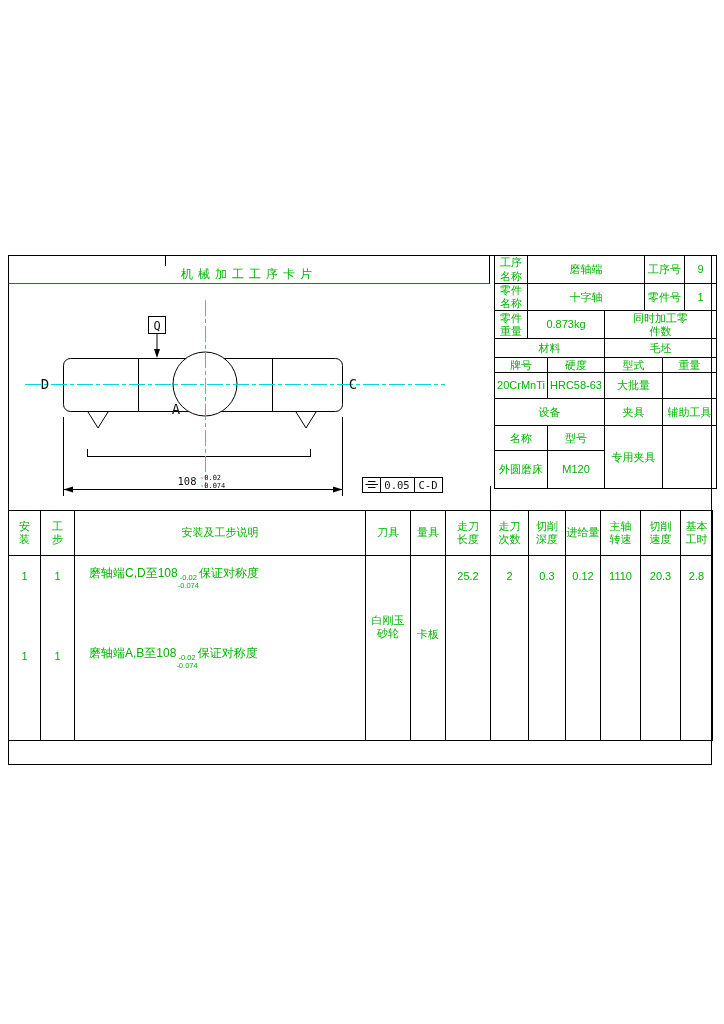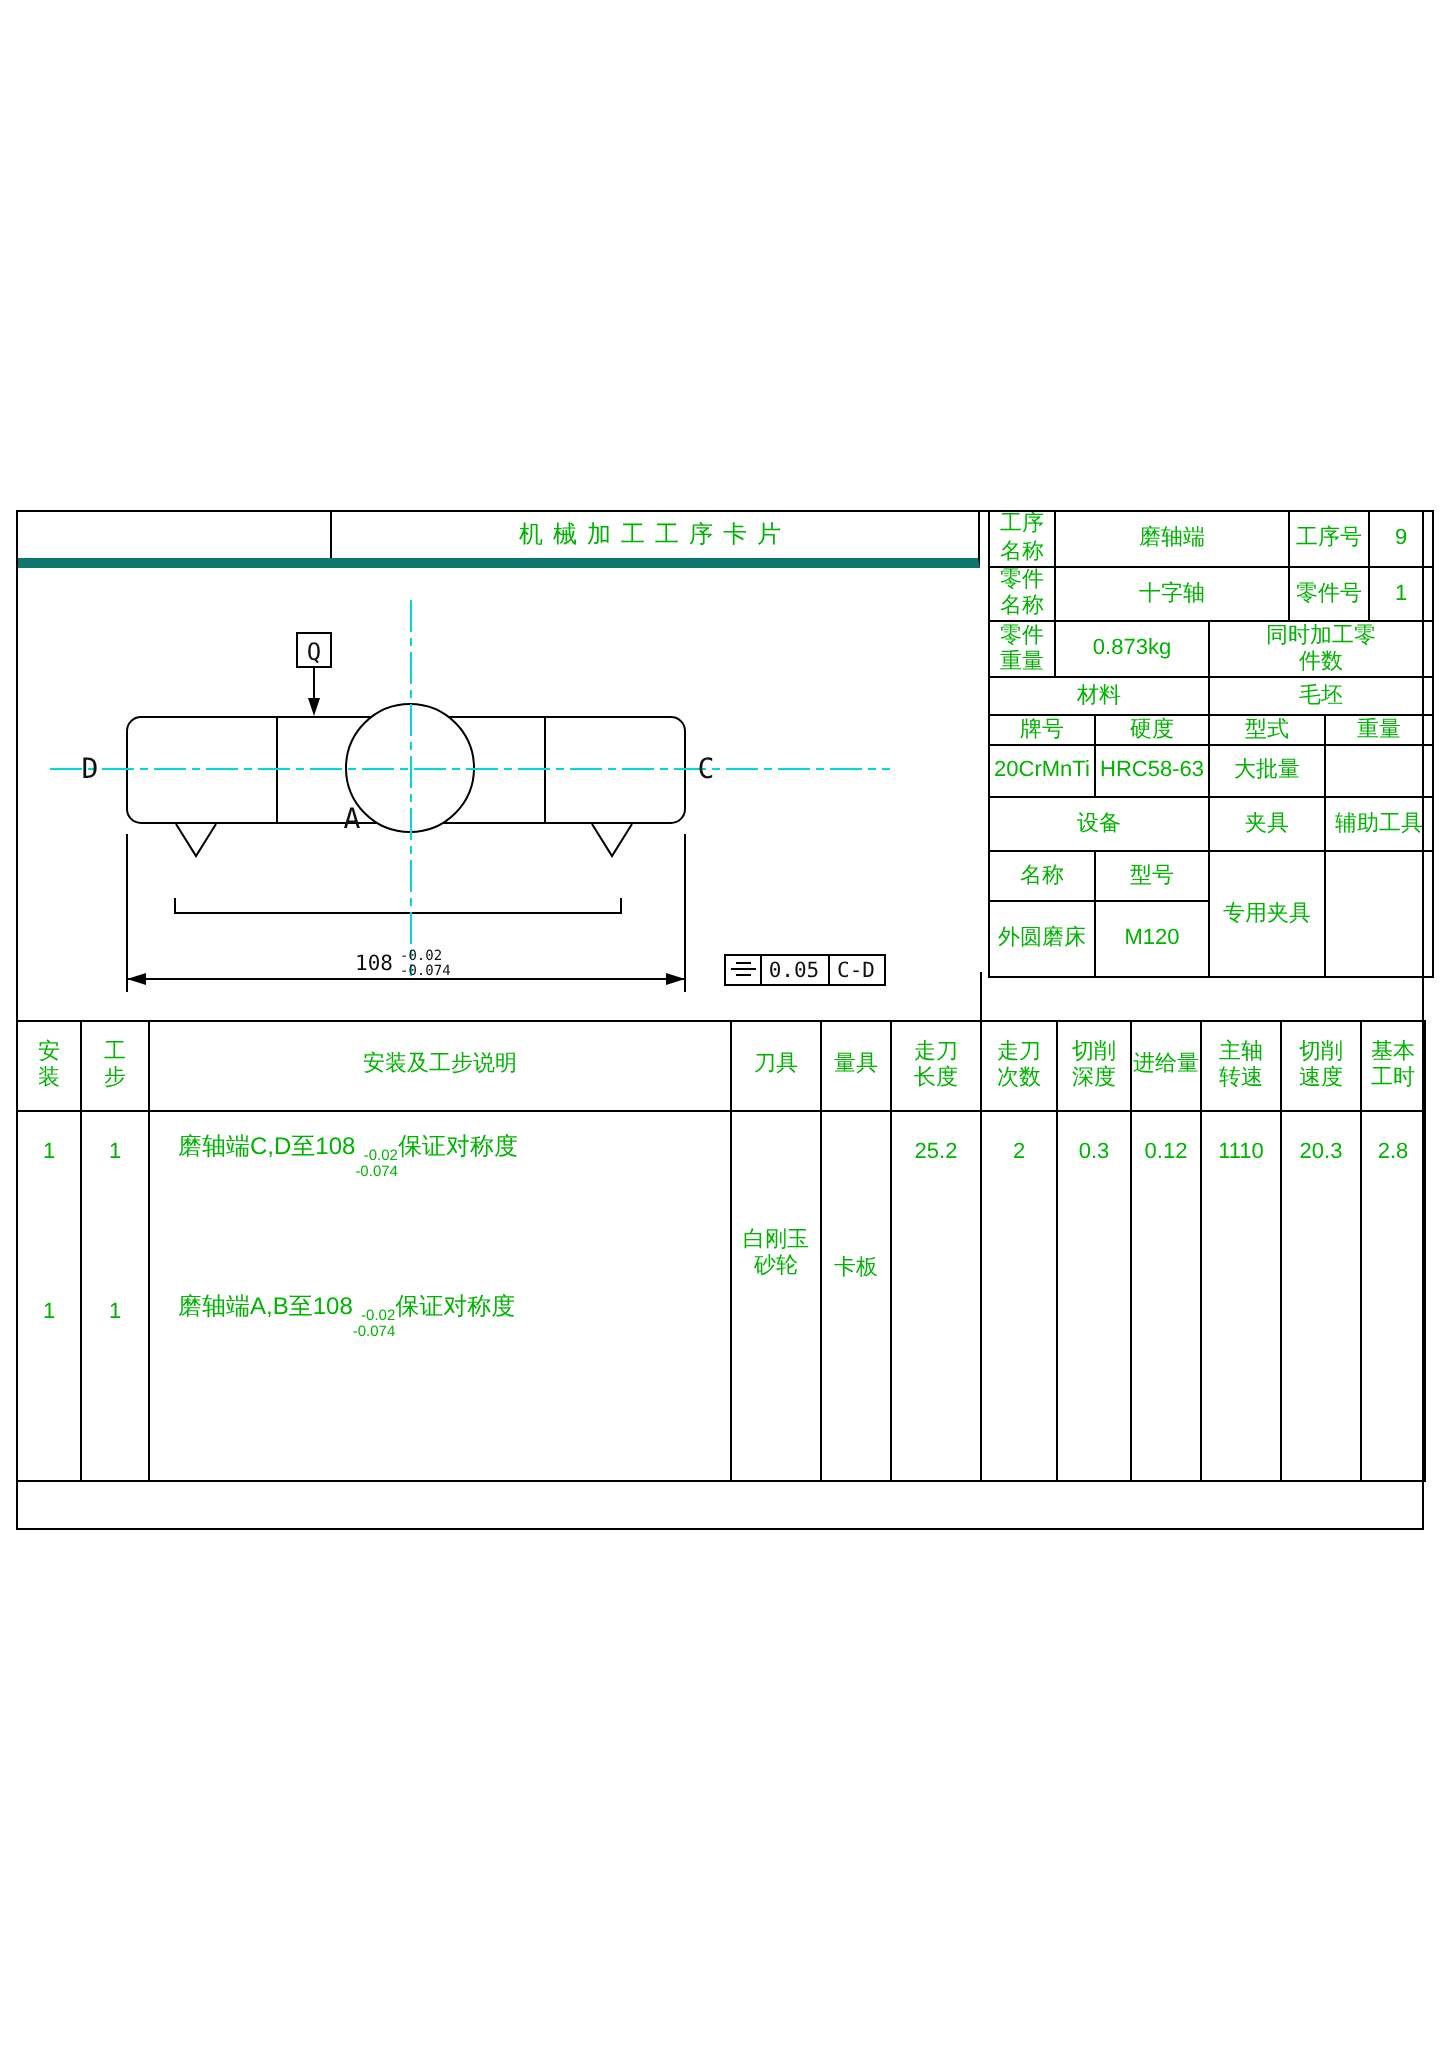--- a/index.html
+++ b/index.html
@@ -2,21 +2,21 @@
 <html><head>
 <meta charset="utf-8">
 <style>
   * { margin:0; padding:0; box-sizing:border-box; }
   html,body { width:724px; height:1024px; }
   body { background:#ffffff; font-family:"Liberation Sans",sans-serif; position:relative; color:#00b300; }
 
   .frame { position:absolute; left:8px; top:255px; width:704px; height:510px; border:1px solid #000; background:#fff; }
 
   
-  .title-row { position:absolute; left:0; top:0; width:481px; height:28px; border-bottom:5px solid #0f766e; border-right:1px solid #000; display:flex; }
+  .title-row { position:absolute; left:0; top:0; width:481px; height:28px; border-bottom:1px solid #0f766e; border-right:1px solid #000; display:flex;flex-direction:column; }
   .title-left { width:157px; height:100%; border-right:1px solid #000; }
   .title-main { flex:1; display:flex; align-items:center; justify-content:center; font-size:12px; letter-spacing:5px; }
 
   table { border-collapse:collapse; table-layout:fixed; }
   td { border:1px solid #000; font-size:11px; text-align:center; vertical-align:middle; overflow:hidden; line-height:1.2; }
   .pre { white-space:pre-line; line-height:1.2; }
 
   .info-table { position:absolute; left:485px; top:-1px; width:222px; }
   tr.h28 td{height:28px} tr.h27 td{height:27px} tr.h19 td{height:19px}
   tr.h15 td{height:15px} tr.h26 td{height:26px} tr.h25 td{height:25px} tr.h38 td{height:38px}
@@ -30,21 +30,21 @@
   .lbl2 { font:14px "DejaVu Sans Mono",monospace; fill:#111; }
   .dim  { font:10.5px "DejaVu Sans Mono",monospace; fill:#111; }
   .tol  { font:7px "DejaVu Sans Mono",monospace; fill:#111; }
 
   .steps-table { position:absolute; left:-1px; top:254px; width:704px; }
   tr.steps-head td { height:45px; }
   tr.steps-body td { height:185px; position:relative; vertical-align:top; }
   .abs { position:absolute; left:0; right:0; text-align:center; font-size:11px; }
   .t1 { top:14px; } .t2 { top:94px; }
   .tool { top:58px; } .gauge { top:72px; }
-  .desc { position:absolute; left:14px; top:10px; font-size:12px; text-align:right; white-space:nowrap; }
+  .desc { position:absolute; left:14px; top:10px; font-size:12px; text-align:center; white-space:nowrap; }
   .desc.d2 { top:90px; }
   .tolstack { display:inline-flex; flex-direction:column; font-size:7.5px; line-height:1.1; vertical-align:-3px; }
 
   .footer-row { position:absolute; left:0; top:484px; width:702px; height:24px; display:flex; }
   .f1 { width:14px; height:100%; border-right:1px solid #000; }
   .f2 { width:40px; height:100%; border-right:1px solid #000; display:flex; align-items:center; justify-content:center; font-size:11px; }
   .f3 { flex:1; }
 </style>
 </head>
 <body>

